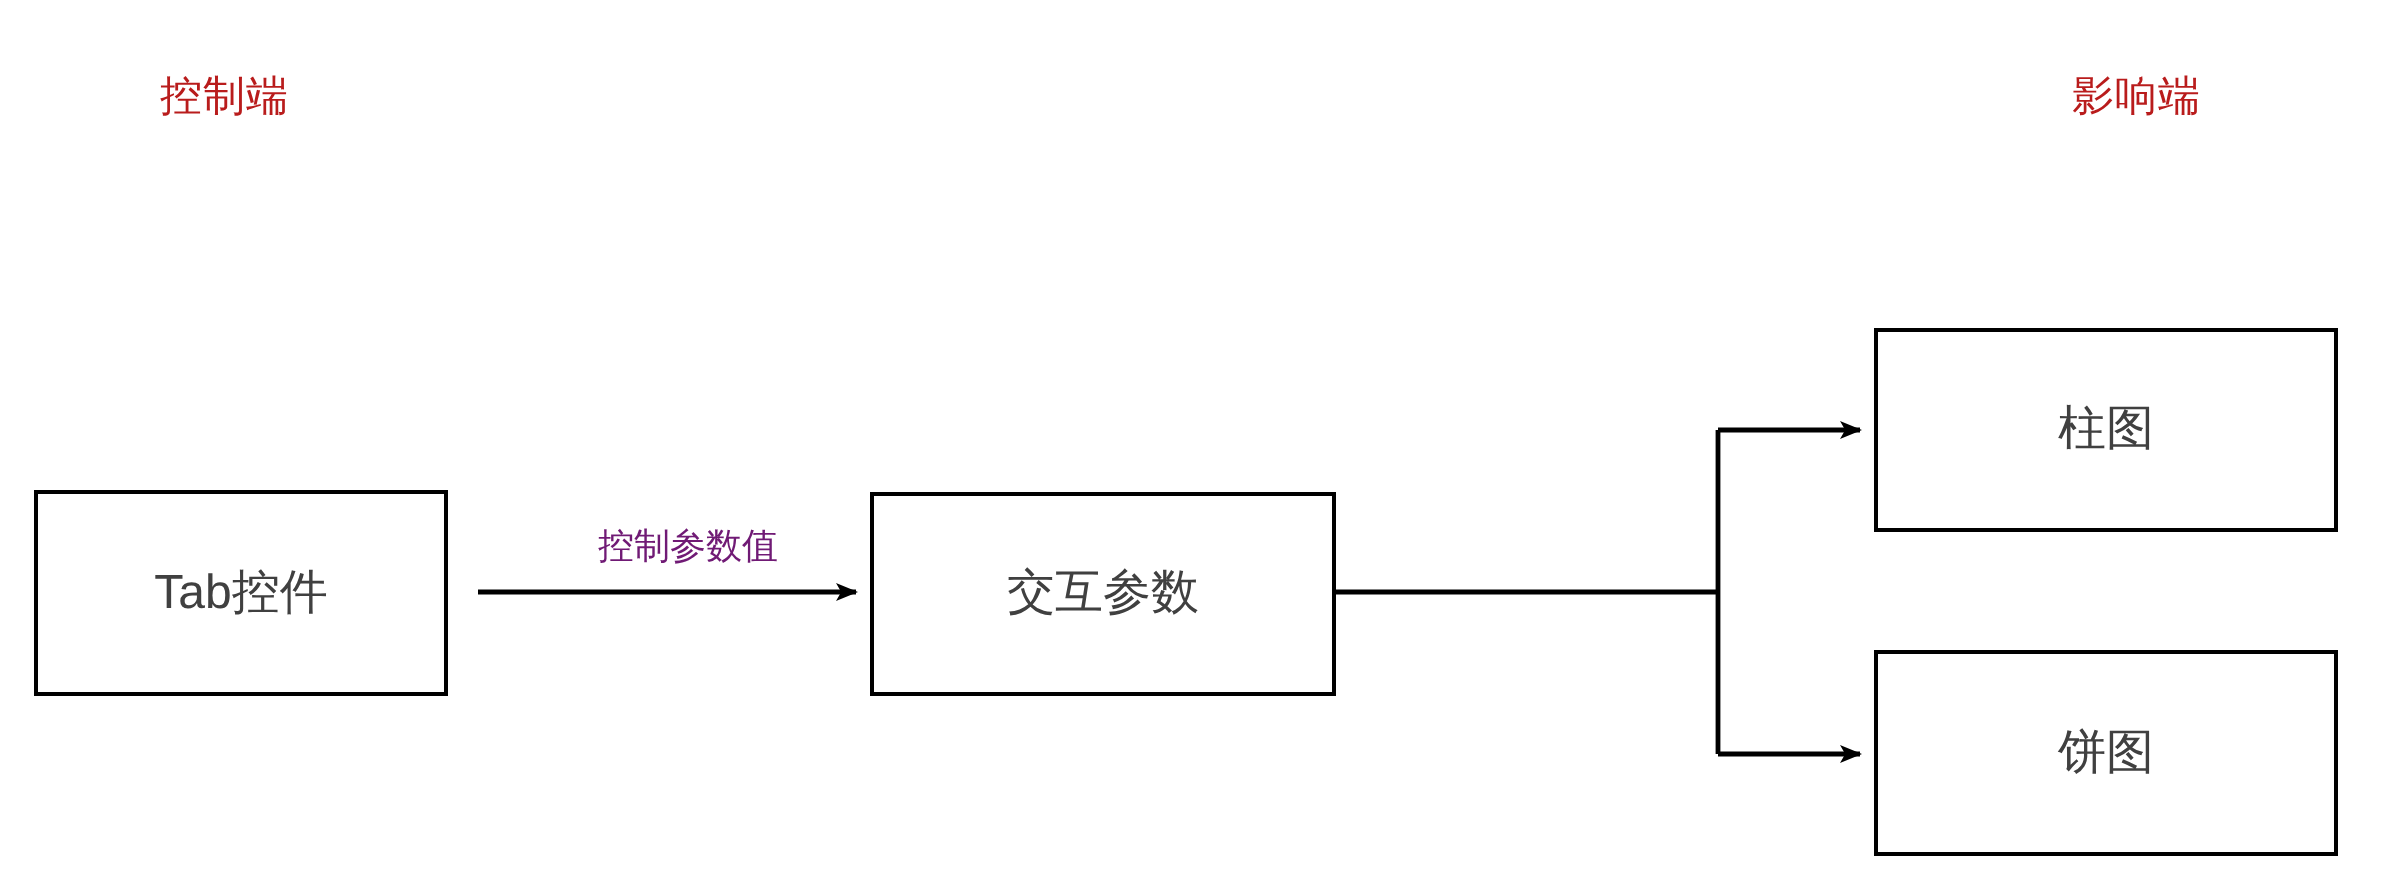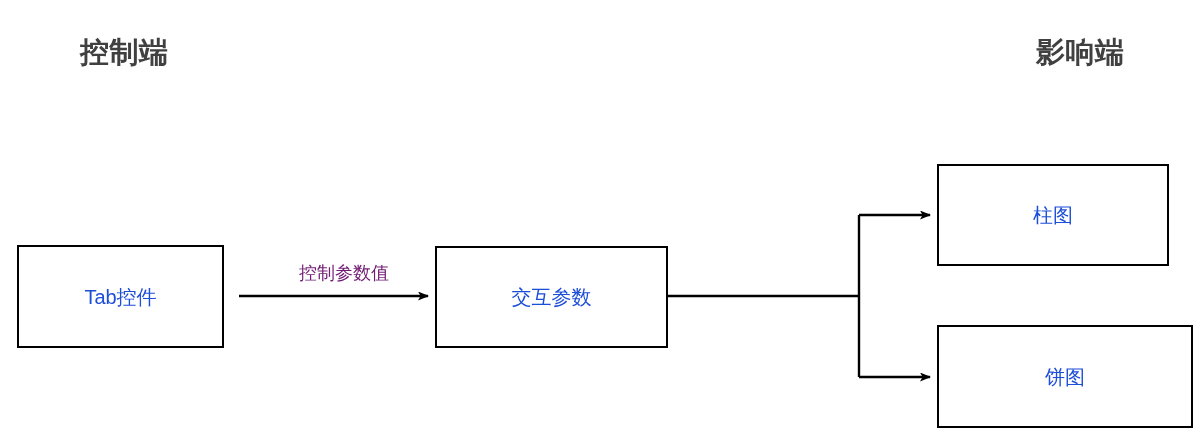--- a/index.html
+++ b/index.html
@@ -13,40 +13,40 @@
   }
   #canvas {
     position: relative;
     width: 1196px;
     height: 448px;
     background: #ffffff;
     overflow: hidden;
   }
   .section-title {
     position: absolute;
-    font-size: 29px;
-    font-weight: bold;
+    font-size: 21px;
+    font-weight: normal;
     letter-spacing: 0.5px;
     line-height: 1;
     white-space: nowrap;
-    color: #404040;
+    color: #b91c1c;
   }
   .node-box {
     position: absolute;
     box-sizing: border-box;
     border: 2.4px solid #000000;
     background: #ffffff;
     display: flex;
     align-items: center;
     justify-content: center;
   }
   .node-label {
-    font-size: 20px;
+    font-size: 24px;
     line-height: 1;
-    color: #1d4ed8;
+    color: #404040;
     white-space: nowrap;
   }
   .edge-label {
     position: absolute;
     font-size: 18px;
     line-height: 22px;
     text-align: center;
     color: #701a75;
     white-space: nowrap;
   }
@@ -97,17 +97,17 @@
   </div>
 
   <div class="node-box" style="left:435px; top:246px; width:233px; height:102px;">
     <span class="node-label">交互参数</span>
   </div>
 
   <div class="node-box" style="left:937px; top:164px; width:232px; height:102px;">
     <span class="node-label">柱图</span>
   </div>
 
-  <div class="node-box" style="left:937px; top:325px; width:256px; height:103px;">
+  <div class="node-box" style="left:937px; top:325px; width:232px; height:103px;">
     <span class="node-label">饼图</span>
   </div>
 
 </div>
 
 </body></html>

